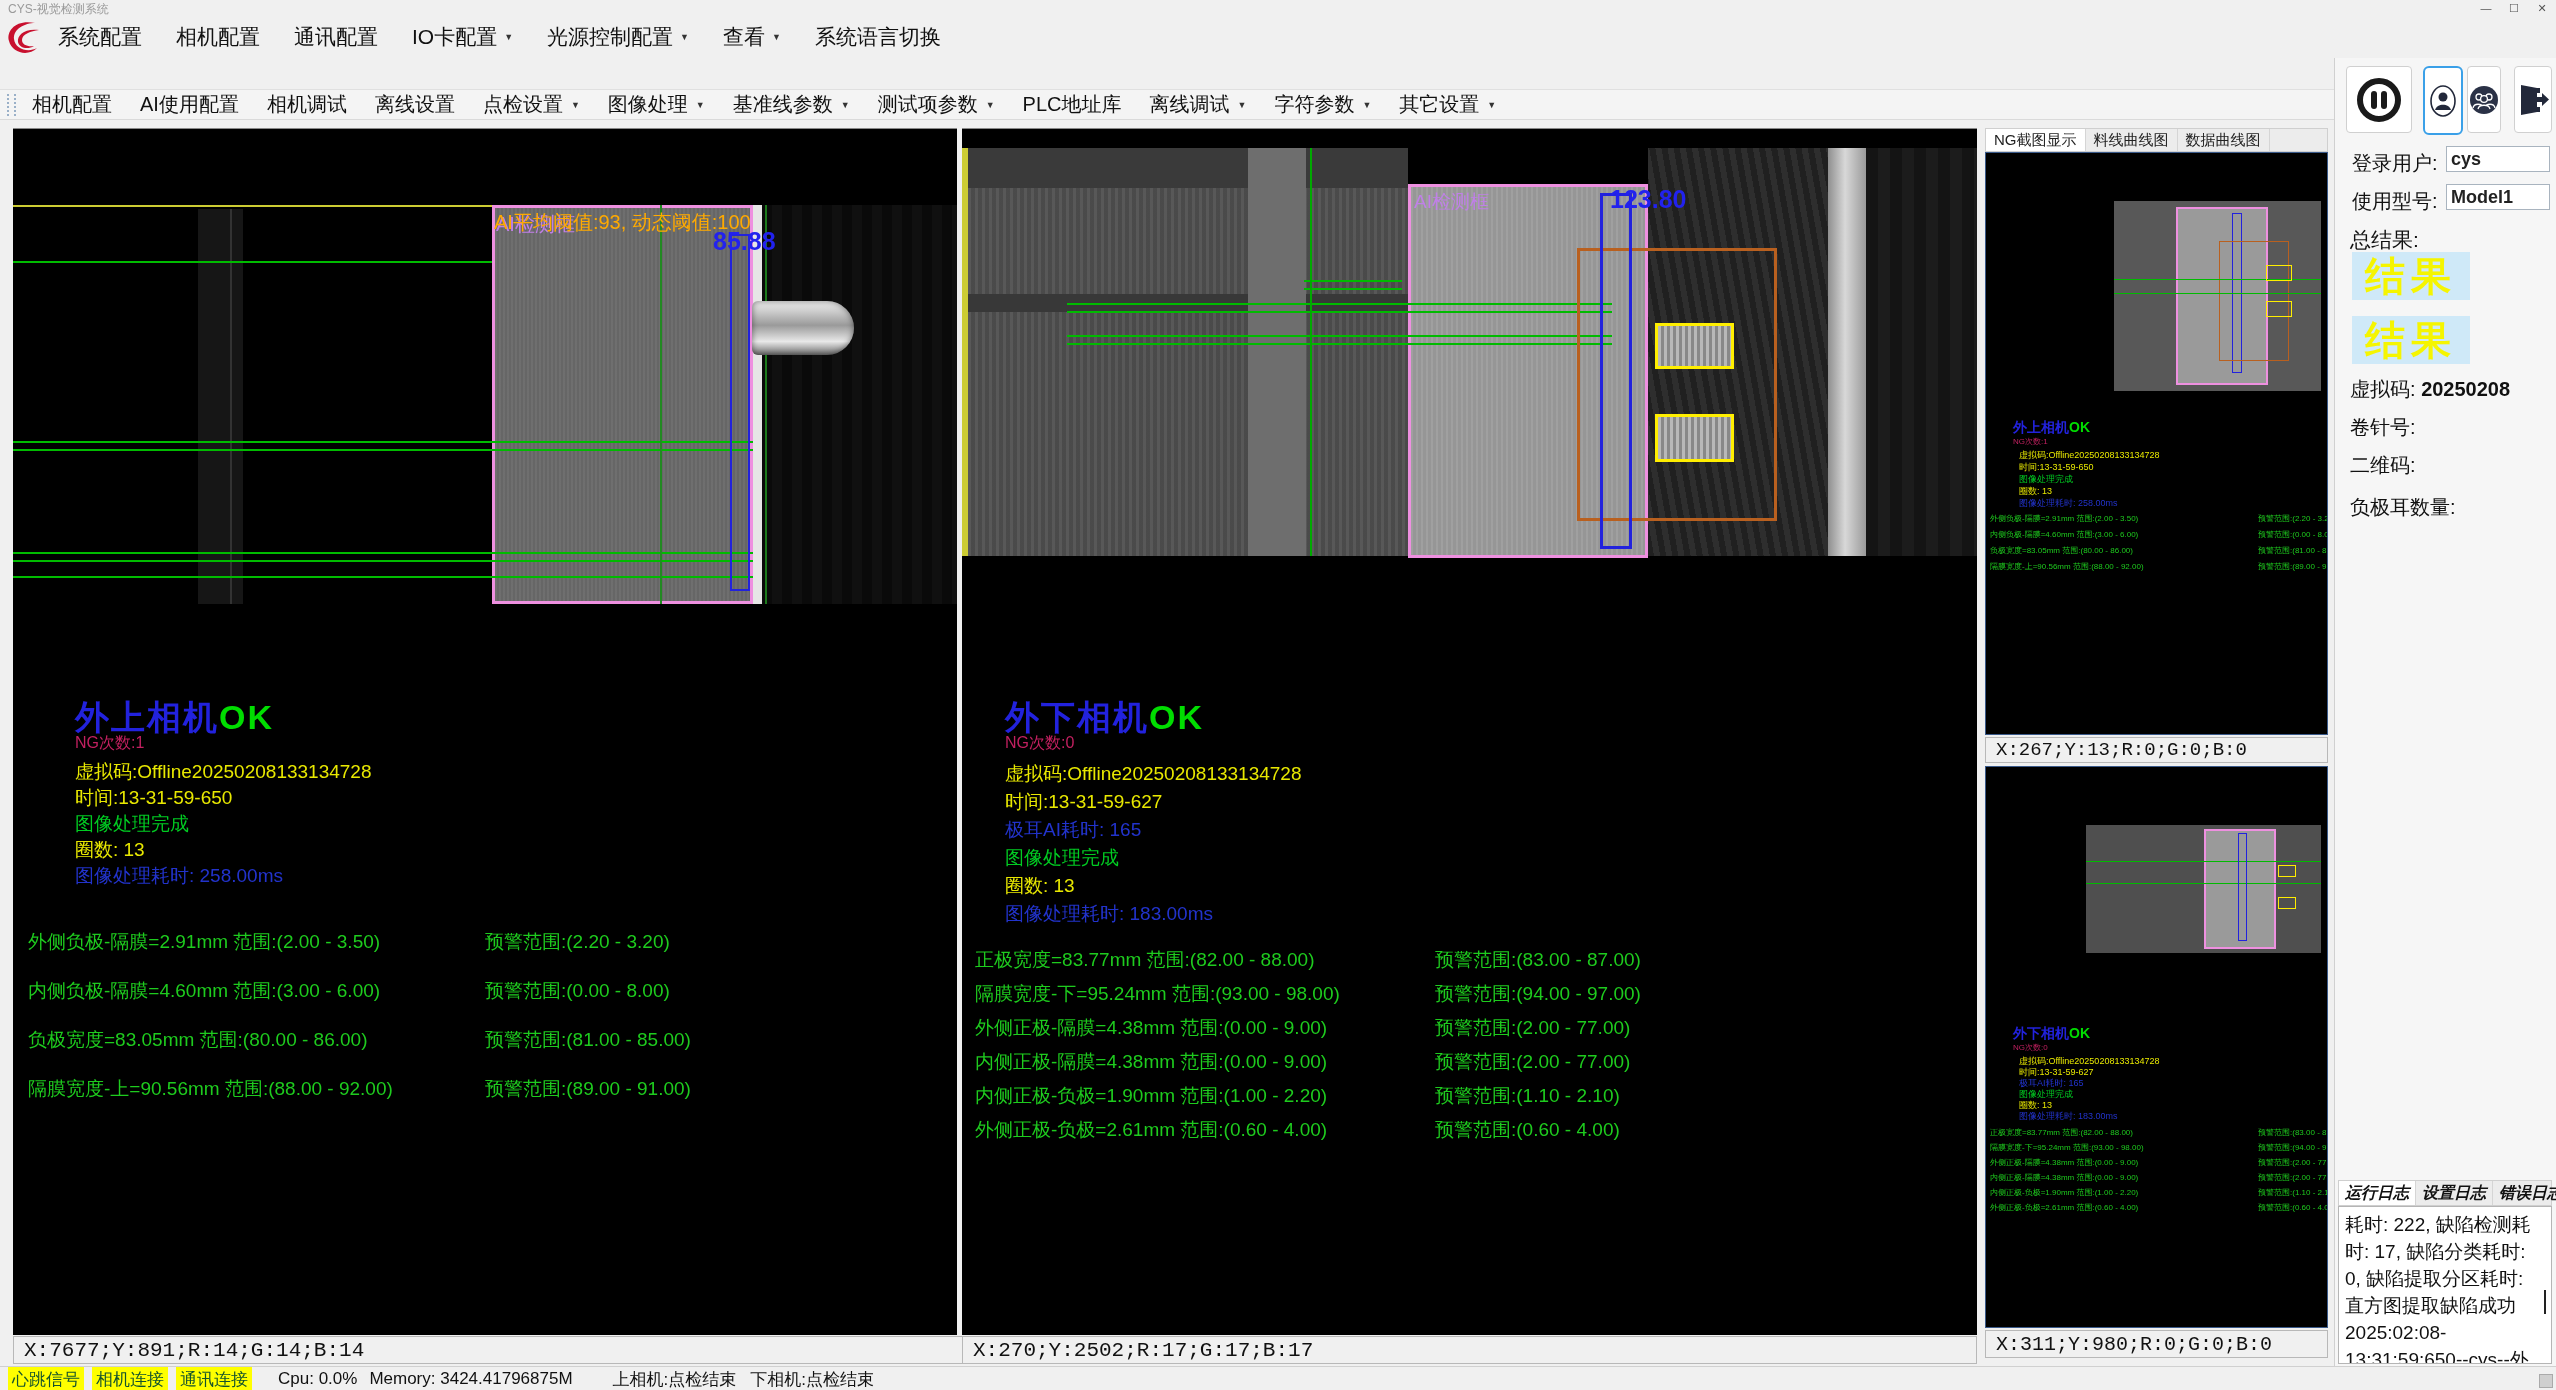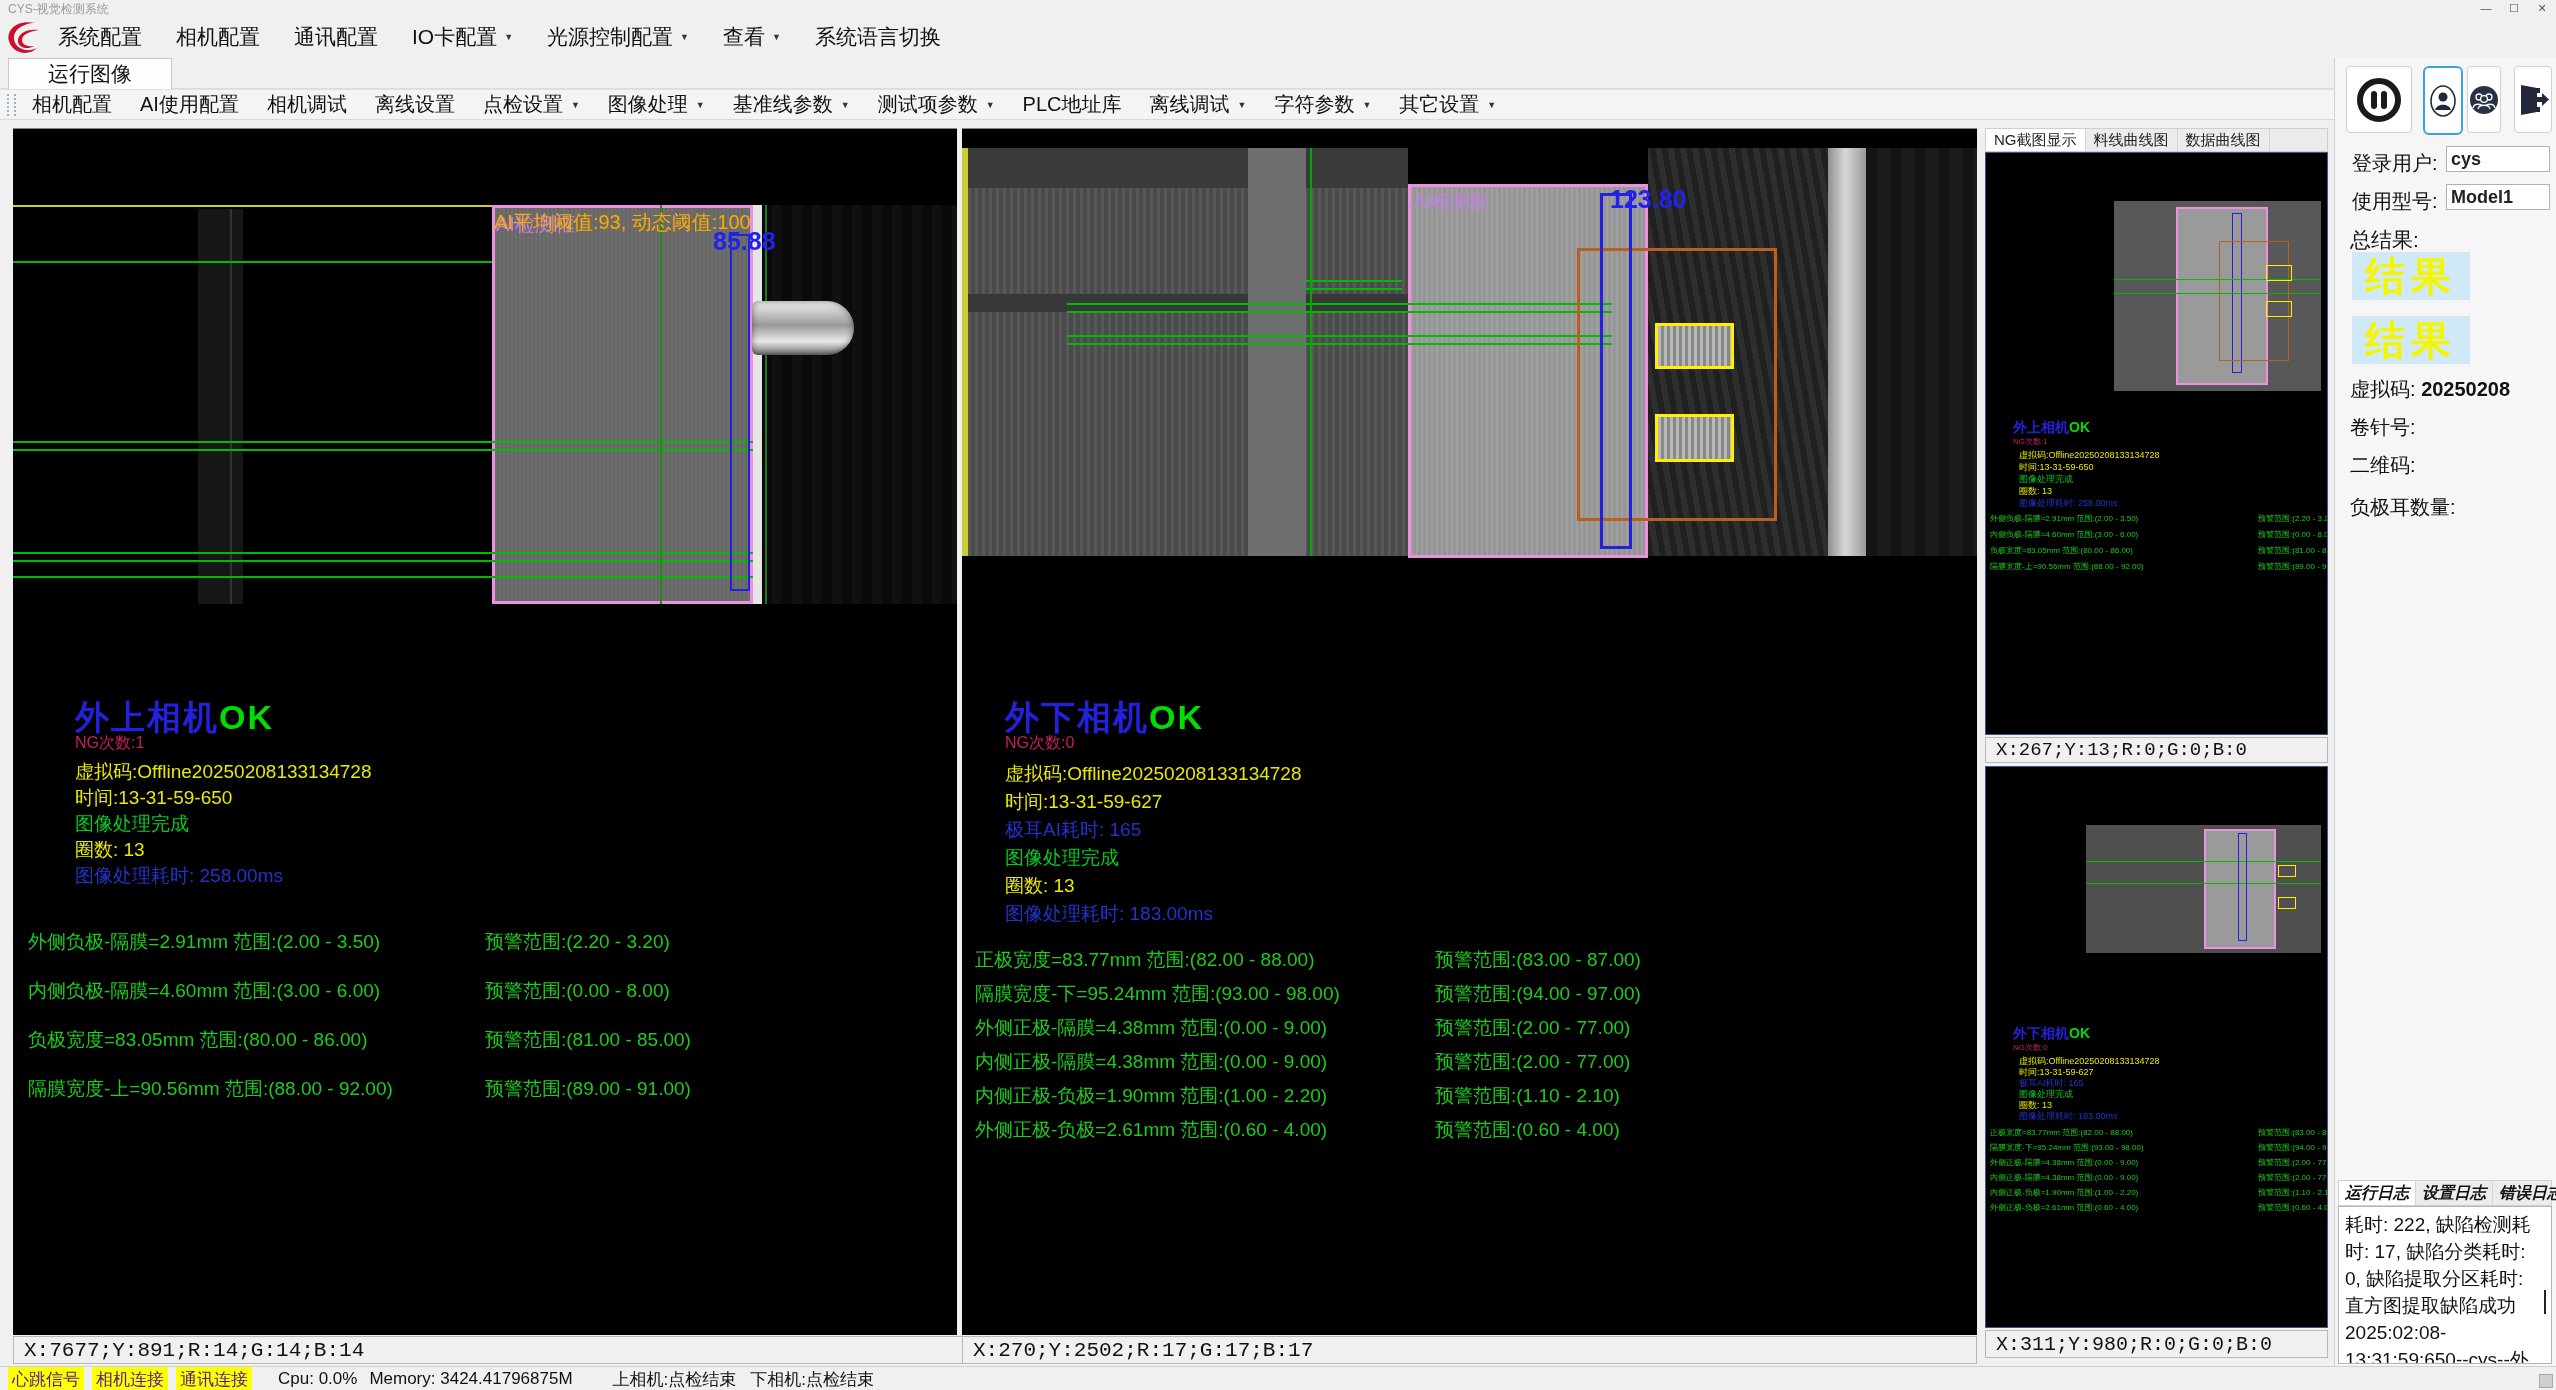--- a/index.html
+++ b/index.html
@@ -63,21 +63,21 @@
     display:flex;align-items:center;justify-content:center;letter-spacing:6px;}
   
   .log-tabs{position:absolute;left:2338px;top:1180px;width:214px;height:26px;display:flex;background:#ececec;border:1px solid #cfcfcf;box-sizing:border-box;}
   .log-tab{font-size:16px;font-weight:bold;font-style:italic;padding:2px 6px;border-right:1px solid #d5d5d5;white-space:nowrap;display:flex;align-items:center;}
   .log-tab.active{background:#fff;}
   .log-area{position:absolute;left:2338px;top:1206px;width:214px;height:158px;background:#fff;border:1px solid #b5b5b5;box-sizing:border-box;
     font-size:19px;line-height:27px;color:#111;padding:4px 6px;overflow:hidden;}
   
   .statusbar{position:absolute;left:0;top:1366px;width:2556px;height:24px;background:#f0f0f0;border-top:1px solid #d0d0d0;
     display:flex;align-items:center;font-size:17px;}
-  .sb-badge{background:#ffff00;color:#4c1d95;padding:1px 4px;margin-left:8px;white-space:nowrap;}
+  .sb-badge{background:#ffff00;color:#14532d;padding:1px 4px;margin-left:8px;white-space:nowrap;}
   .sb-text{margin-left:26px;color:#111;white-space:nowrap;}
   .resize-grip{position:absolute;right:3px;top:1374px;width:12px;height:12px;background:#cfcfcf;border:1px solid #aaa;}
 </style>
 </head>
 <body>
 
 <div class="screen">
 
   <div class="titlebar">
     <span class="title">CYS-视觉检测系统</span>
@@ -118,23 +118,20 @@
         <span>查看</span>
         <span class="caret">▼</span>
       </div>
         <div class="menu-item">
         <span>系统语言切换</span>
 
       </div>
       </div>
   </div>
 
-  <div class="tabstrip">
-    <div class="tab-active">运行图像</div>
-  </div>
 
   <div class="toolbar">
     <div class="grip"></div>
     <div class="tool-items">
         <div class="tool-item">
         <span>相机配置</span>
 
       </div>
         <div class="tool-item">
         <span>AI使用配置</span>

